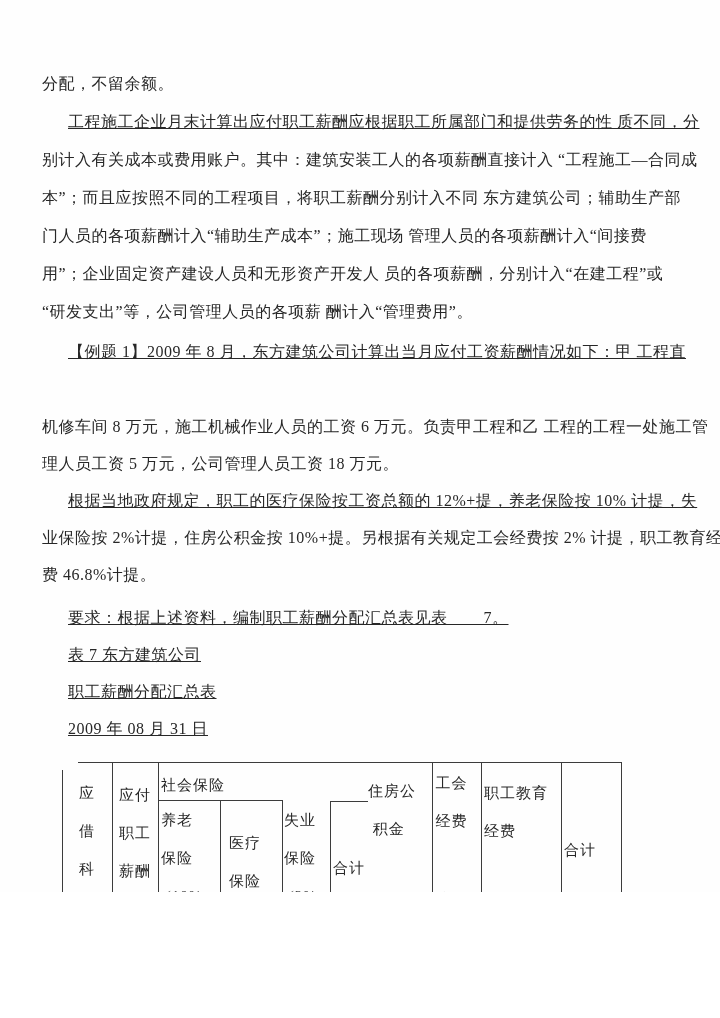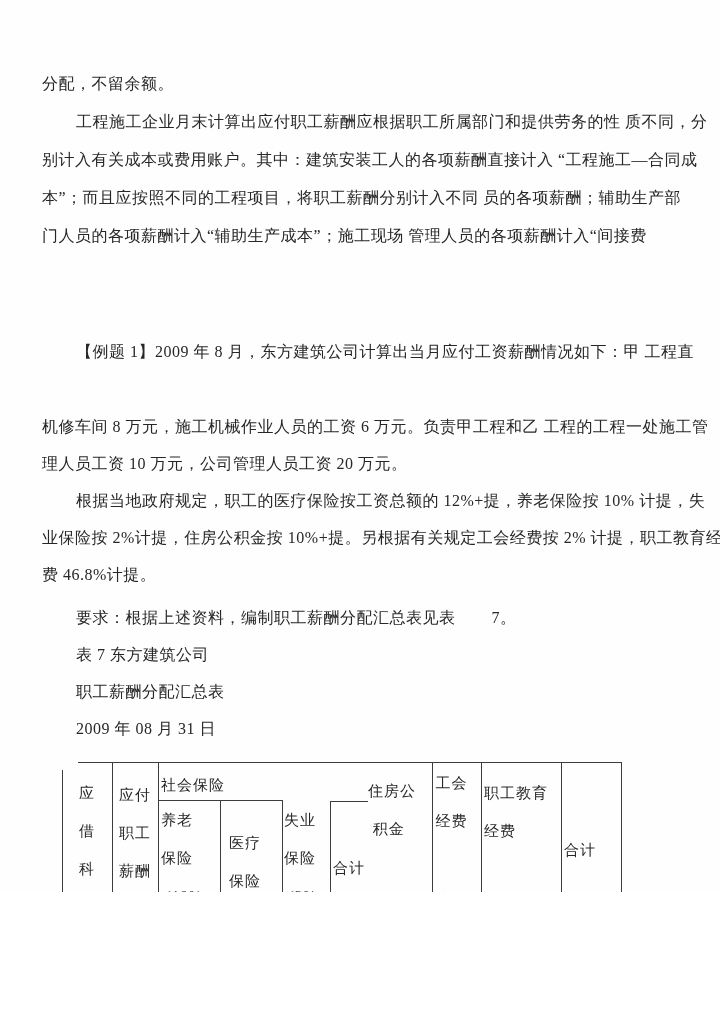--- a/index.html
+++ b/index.html
@@ -12,21 +12,21 @@
     color:#272727;
   }
   .doc-line{
     position:absolute;
     left:42px;
     font-size:16px;
     line-height:20px;
     white-space:pre;
     letter-spacing:0.5px;
   }
-  .doc-line.indent{left:76px;}
+  .doc-line.indent{left:68px;text-decoration:underline;}
   .tcell{
     position:absolute;
     font-size:15px;
     line-height:38px;
     white-space:pre;
     letter-spacing:1px;
   }
   .tcell.center{text-align:center;}
   .tline{
     position:absolute;
@@ -34,25 +34,27 @@
   }
 </style>
 </head>
 <body>
 
 <div class="page">
 
   <div class="doc-line" style="top:74px">分配，不留余额。</div>
   <div class="doc-line indent" style="top:112px">工程施工企业月末计算出应付职工薪酬应根据职工所属部门和提供劳务的性 质不同，分</div>
   <div class="doc-line" style="top:150px">别计入有关成本或费用账户。其中：建筑安装工人的各项薪酬直接计入 “工程施工—合同成</div>
-  <div class="doc-line" style="top:188px">本”；而且应按照不同的工程项目，将职工薪酬分别计入不同 员的各项薪酬；辅助生产部</div>
+  <div class="doc-line" style="top:188px">本”；而且应按照不同的工程项目，将职工薪酬分别计入不同 东方建筑公司；辅助生产部</div>
   <div class="doc-line" style="top:226px">门人员的各项薪酬计入“辅助生产成本”；施工现场 管理人员的各项薪酬计入“间接费</div>
+  <div class="doc-line" style="top:264px">用”；企业固定资产建设人员和无形资产开发人 员的各项薪酬，分别计入“在建工程”或</div>
+  <div class="doc-line" style="top:302px">“研发支出”等，公司管理人员的各项薪 酬计入“管理费用”。</div>
   <div class="doc-line indent" style="top:342px">【例题 1】2009 年 8 月，东方建筑公司计算出当月应付工资薪酬情况如下：甲 工程直</div>
   <div class="doc-line" style="top:417px">机修车间 8 万元，施工机械作业人员的工资 6 万元。负责甲工程和乙 工程的工程一处施工管</div>
-  <div class="doc-line" style="top:454px">理人员工资 10 万元，公司管理人员工资 20 万元。</div>
+  <div class="doc-line" style="top:454px">理人员工资 5 万元，公司管理人员工资 18 万元。</div>
   <div class="doc-line indent" style="top:491px">根据当地政府规定，职工的医疗保险按工资总额的 12%+提，养老保险按 10% 计提，失</div>
   <div class="doc-line" style="top:528px">业保险按 2%计提，住房公积金按 10%+提。另根据有关规定工会经费按 2% 计提，职工教育经</div>
   <div class="doc-line" style="top:565px">费 46.8%计提。</div>
   <div class="doc-line indent" style="top:608px">要求：根据上述资料，编制职工薪酬分配汇总表见表        7。</div>
   <div class="doc-line indent" style="top:645px">表 7 东方建筑公司</div>
   <div class="doc-line indent" style="top:682px">职工薪酬分配汇总表</div>
   <div class="doc-line indent" style="top:719px">2009 年 08 月 31 日</div>
 
   <div class="tline" style="left:78px;  top:762px; width:543px; height:1px;"></div>
   <div class="tline" style="left:62px;  top:770px; width:1px; height:148px;"></div>

